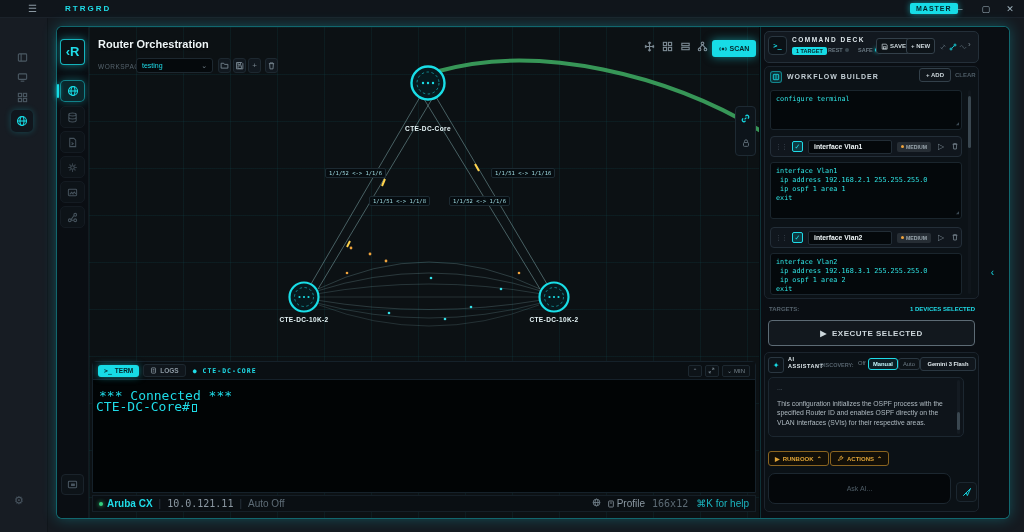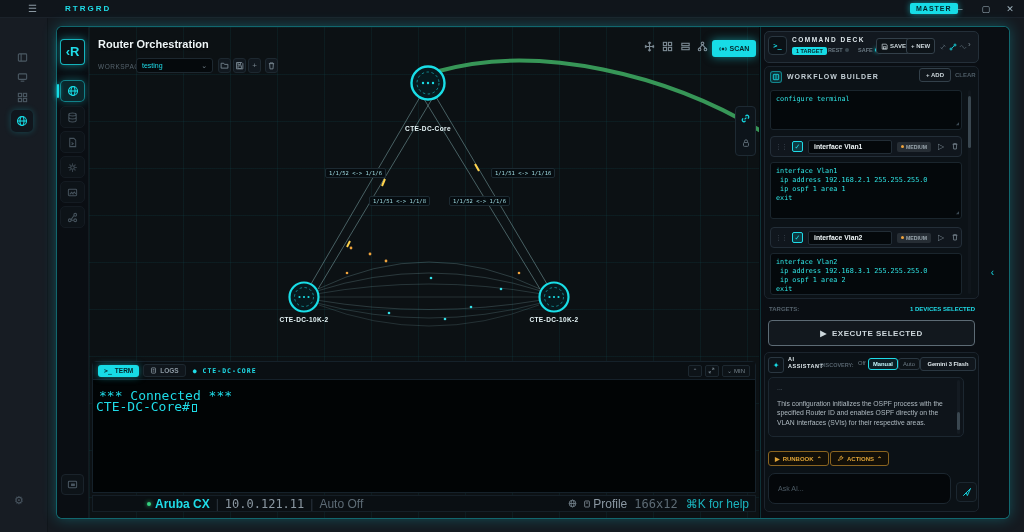--- a/index.html
+++ b/index.html
@@ -52,21 +52,21 @@
   .term-tabs { position:absolute; left:0; top:0; width:100%; height:18px; background:#0a0f13; border-bottom:1px solid #152029; display:flex; align-items:center; }
   .tab-term { margin-left:5px; background:#17dce6; color:#04252a; font-size:6.5px; font-weight:bold; border-radius:3px; padding:2px 6px; display:flex; gap:3px; align-items:center; box-shadow:0 0 7px rgba(23,220,230,.5); }
   .tab-logs { margin-left:4px; background:#10161c; color:#8b98a2; font-size:6.5px; font-weight:bold; border:1px solid #1d2830; border-radius:3px; padding:2px 6px; display:flex; gap:3px; align-items:center; }
   .term-device { margin-left:7px; color:#1fdce8; font-size:6.5px; font-weight:bold; letter-spacing:1px; }
   .term-ctl { width:14px; height:12px; border:1px solid #1d2830; border-radius:2px; background:#0d1318; color:#76848e; font-size:6px; display:flex; align-items:center; justify-content:center; margin-left:3px; }
   .term-min { width:auto; padding:0 4px; gap:2px; }
   .term-line { color:#1fdce8; font-size:13px; }
   .cursor { display:inline-block; width:5px; height:8px; border:1px solid #1fdce8; vertical-align:-1px; margin-left:2px; }
 
   
-  .statusbar { left:3px; top:468px; width:664px; height:17px; background:#0a0f13; border:1px solid #151f27; display:flex; align-items:center; font-size:12px; color:#5d6b75;padding-left:48px; }
+  .statusbar { left:3px; top:468px; width:664px; height:17px; background:#0a0f13; border:1px solid #151f27; display:flex; align-items:center; font-size:10px; color:#5d6b75; }
   .green-dot { width:4px; height:4px; border-radius:50%; background:#35d07f; margin:0 4px 0 6px; box-shadow:0 0 4px #35d07f; }
 
   
   .right-panel { left:760px; top:27px; width:249px; height:491px; background:#0a0e13; border-left:1px solid rgba(32,216,226,.18); border-radius:0 6px 6px 0; }
   .deck-card { left:764px; top:31px; width:215px; height:32px; background:#12181f; border:1px solid #242f39; border-radius:5px; }
   .deck-icon { left:768px; top:36px; width:19px; height:19px; background:#0b1116; border:1px solid #2a3741; border-radius:4px; color:#17dce6; font-size:7px; font-weight:bold; display:flex; align-items:center; justify-content:center; }
   .deck-title { left:792px; top:36px; color:#dfe8ec; font-size:6.5px; font-weight:bold; letter-spacing:1.5px; }
   .badge-target { left:792px; top:47px; background:#17dce6; color:#04252a; font-size:5.5px; font-weight:bold; padding:1px 4px; border-radius:2px; }
   .badge-toggle { top:47px; color:#6b7a84; font-size:5.5px; font-weight:bold; display:flex; align-items:center; gap:2px; }
   .tdot { width:4px; height:4px; border-radius:50%; }
@@ -98,21 +98,21 @@
   .ai-title { left:788px; top:356px; color:#dfe8ec; font-size:5.5px; font-weight:bold; line-height:7px; letter-spacing:.5px; }
   .disc-label { left:820px; top:362px; color:#55626c; font-size:5.5px; font-weight:bold; }
   .mode { top:358px; font-size:5.8px; color:#6b7a84; padding:2px 4px; border-radius:3px; }
   .mode-sel { border:1px solid #1fdce8; color:#bff3f7; background:rgba(23,220,230,.08); font-weight:bold; }
   .mode-box { border:1px solid #2a3741; background:#0d1318; }
   .model-select { left:920px; top:357px; width:56px; height:14px; background:#10161c; border:1px solid #2a3741; border-radius:3px; color:#dfe8ec; font-size:5.8px; font-weight:bold; display:flex; align-items:center; justify-content:center; }
   .msg-card { left:768px; top:377px; width:196px; height:60px; background:#0e141a; border:1px solid #1c2730; border-radius:5px; padding:5px 8px; color:#aeb9c0; font-size:6.8px; line-height:9.5px; }
   .msg-scroll { left:957px; top:380px; width:3px; height:54px; background:#141b22; border-radius:2px; }
   .msg-thumb { left:957px; top:412px; width:3px; height:18px; background:#3a4750; border-radius:2px; }
   .amber-btn { top:451px; height:15px; border:1px solid #8a6420; border-radius:3px; background:#120f08; color:#e0a437; font-size:6px; font-weight:bold; display:flex; align-items:center; gap:3px; padding:0 6px; }
-  .ask-input { left:768px; top:473px; width:183px; height:31px; background:#04070a; border:1px solid #1c2730; border-radius:7px; color:#4e5c66; font-size:7px; padding:0 9px; font-family:"Liberation Sans", sans-serif; }
+  .ask-input { left:768px; top:473px; width:183px; height:31px; background:#04070a; border:1px solid #1c2730; border-radius:7px; color:#4e5c66; font-size:7px; padding:0 9px; font-family:"Liberation Sans", sans-serif;text-align:center; }
   .ask-input::placeholder { color:#4e5c66; }
   .send-btn { left:956px; top:482px; width:21px; height:20px; background:#0d1318; border:1px solid #1c2730; border-radius:4px; color:#17dce6; display:flex; align-items:center; justify-content:center; }
   .collapse { left:986px; top:261px; width:13px; height:22px; color:#17dce6; font-size:10px; display:flex; align-items:center; justify-content:center; }
 </style>
 </head>
 <body>
 
 <div class="app">
 
   <div class="abs titlebar">

